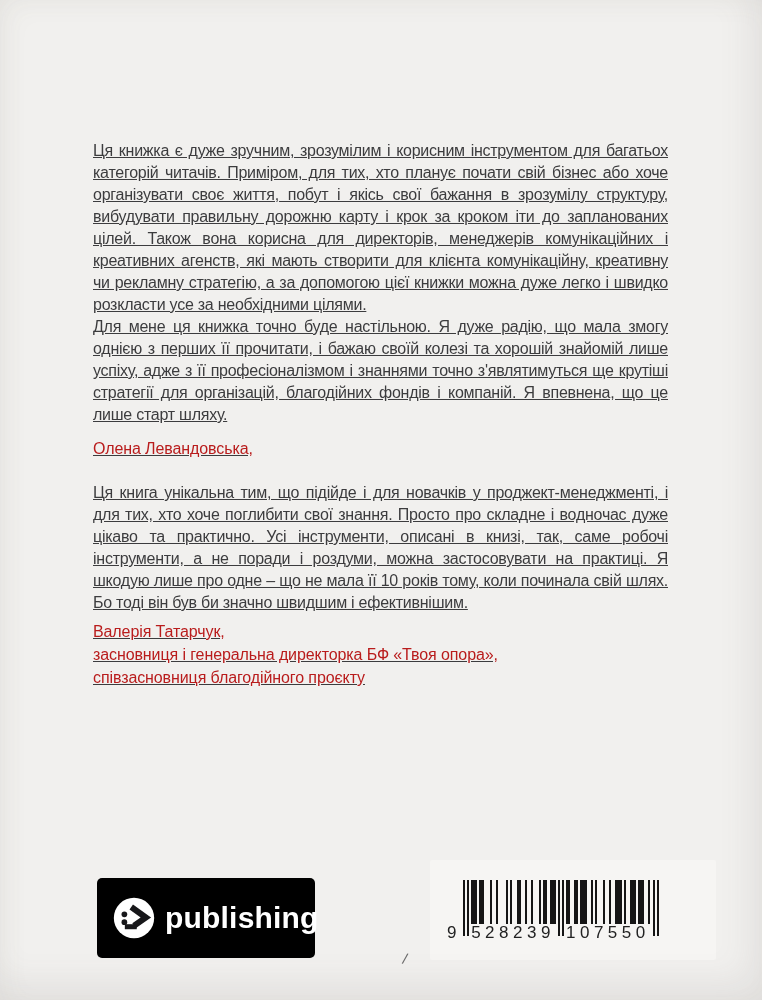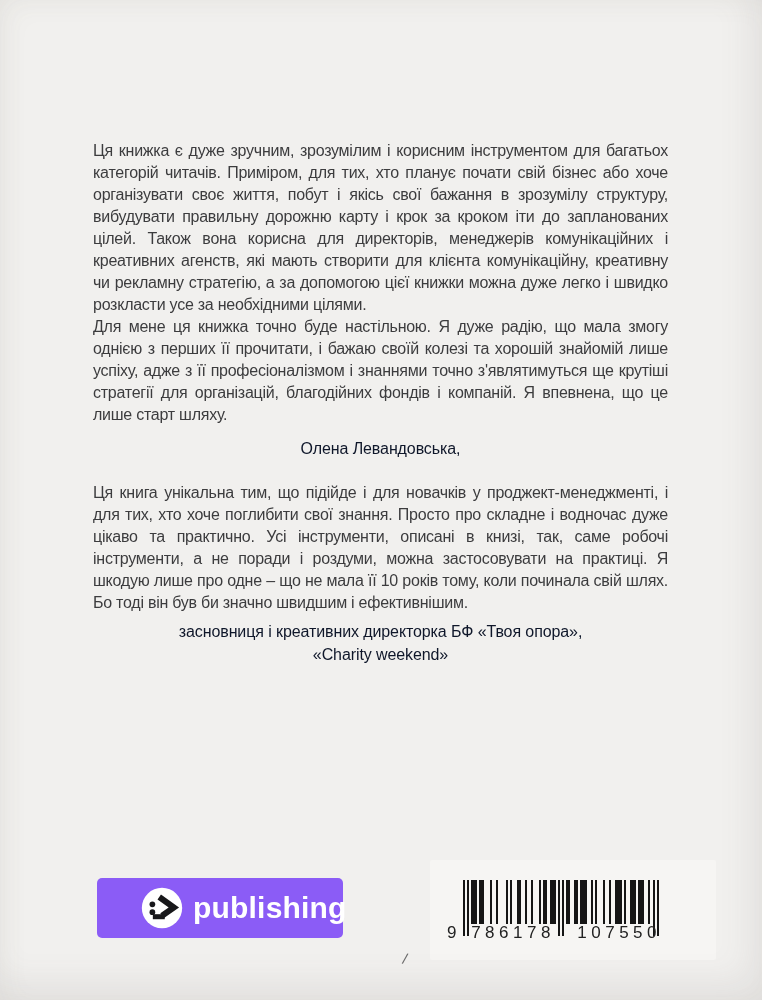--- a/index.html
+++ b/index.html
@@ -18,39 +18,40 @@
                 inset 8px 6px 26px rgba(95,90,84,0.04);
     pointer-events:none;
   }
   .text-col{
     position:absolute;
     left:93px; width:575px; top:140px;
     color:#3c3c3e;
     font-size:16px; line-height:22px;
     letter-spacing:-0.25px;
     text-align:justify;
+    text-decoration:underline;
   }
   .text-col p{ margin:0; }
   .attribution{
-    color:#0f172a;
-    text-align:center;
+    color:#b91c1c;
+    text-align:left;
     line-height:23px;
     letter-spacing:-0.1px;
   }
   .attr-1{ margin-top:11px; }
   .review-2{ margin-top:22px; }
   .attr-2{ margin-top:6px; }
 
   
   .logo{
     position:absolute; left:97px; top:878px;
-    width:218px; height:60px;
-    background:#8b5cf6;
+    width:218px; height:80px;
+    background:#000000;
     border-radius:5px;
-    display:flex; align-items:center;padding-left:28px;
+    display:flex; align-items:center;
   }
   .logo-circle{ width:44px; height:44px; margin-left:15px; flex:0 0 auto; }
   .logo-text{
     color:#ffffff;
     font-weight:bold;
     font-size:30px;
     margin-left:9px;
     letter-spacing:0.2px;
   }
 
@@ -69,21 +70,21 @@
   .bar{ position:absolute; top:0; height:44px; background:#151515; }
   .bar.guard{ height:56px; }
   .bc-num{
     position:absolute;
     color:#222;
     font-size:17px; line-height:17px;
     top:44px;
   }
   .bc-first{ left:0; }
   .bc-left{ left:22px; width:88px; text-align:center; letter-spacing:4.5px; }
-  .bc-right{ left:126px; width:88px; text-align:right; letter-spacing:4.5px; }
+  .bc-right{ left:119px; width:88px; text-align:left; letter-spacing:4.5px; }
 
   .artifact{
     position:absolute; left:403px; top:950px;
     color:#6a6a6a; font-size:15px;
     transform:rotate(14deg);
   }
 </style>
 </head>
 <body>
 
@@ -98,22 +99,23 @@
 
     <div class="attribution attr-1">
       <div>Олена Левандовська,</div>
     </div>
 
     <div class="review-2">
       <p>Ця книга унікальна тим, що підійде і для новачків у проджект-менеджменті, і для тих, хто хоче поглибити свої знання. Просто про складне і водночас дуже цікаво та практично. Усі інструменти, описані в книзі, так, саме робочі інструменти, а не поради і роздуми, можна застосовувати на практиці. Я шкодую лише про одне – що не мала її 10 років тому, коли починала свій шлях. Бо тоді він був би значно швидшим і ефективнішим.</p>
     </div>
 
     <div class="attribution attr-2">
-      <div>засновниця і креативних директорка БФ «Твоя опора»,</div>
-      <div>«Charity weekend»</div>
+      <div>Валерія Татарчук,</div>
+      <div>засновниця і генеральна директорка БФ «Твоя опора»,</div>
+      <div>співзасновниця благодійного проєкту</div>
     </div>
 
   </div>
 
   <div class="logo">
     <svg class="logo-circle" viewBox="0 0 48 48">
       <circle cx="24" cy="24" r="22" fill="#ffffff"></circle>
       <circle cx="13.5" cy="20" r="3.1" fill="#17171a"></circle>
       <circle cx="13.5" cy="28.5" r="3.1" fill="#17171a"></circle>
       <path d="M21 12 L37 23.5 L24 32.5" fill="none" stroke="#17171a" stroke-width="6.5" stroke-linecap="butt" stroke-linejoin="miter"></path>
@@ -151,19 +153,19 @@
         <div class="bar" style="left: 146.26px; width: 2.06px;"></div>
         <div class="bar" style="left: 152.44px; width: 6.18px;"></div>
         <div class="bar" style="left: 160.68px; width: 2.06px;"></div>
         <div class="bar" style="left: 166.86px; width: 6.18px;"></div>
         <div class="bar" style="left: 175.1px; width: 6.18px;"></div>
         <div class="bar" style="left: 185.4px; width: 2.06px;"></div>
         <div class="bar guard" style="left: 189.52px; width: 2.06px;"></div>
         <div class="bar guard" style="left: 193.64px; width: 2.06px;"></div>
       </div>
     <span class="bc-num bc-first">9</span>
-    <span class="bc-num bc-left">786178</span>
+    <span class="bc-num bc-left">528239</span>
     <span class="bc-num bc-right">107550</span>
   </div>
 
   <span class="artifact">/</span>
 
 </div>
 
 </body></html>

